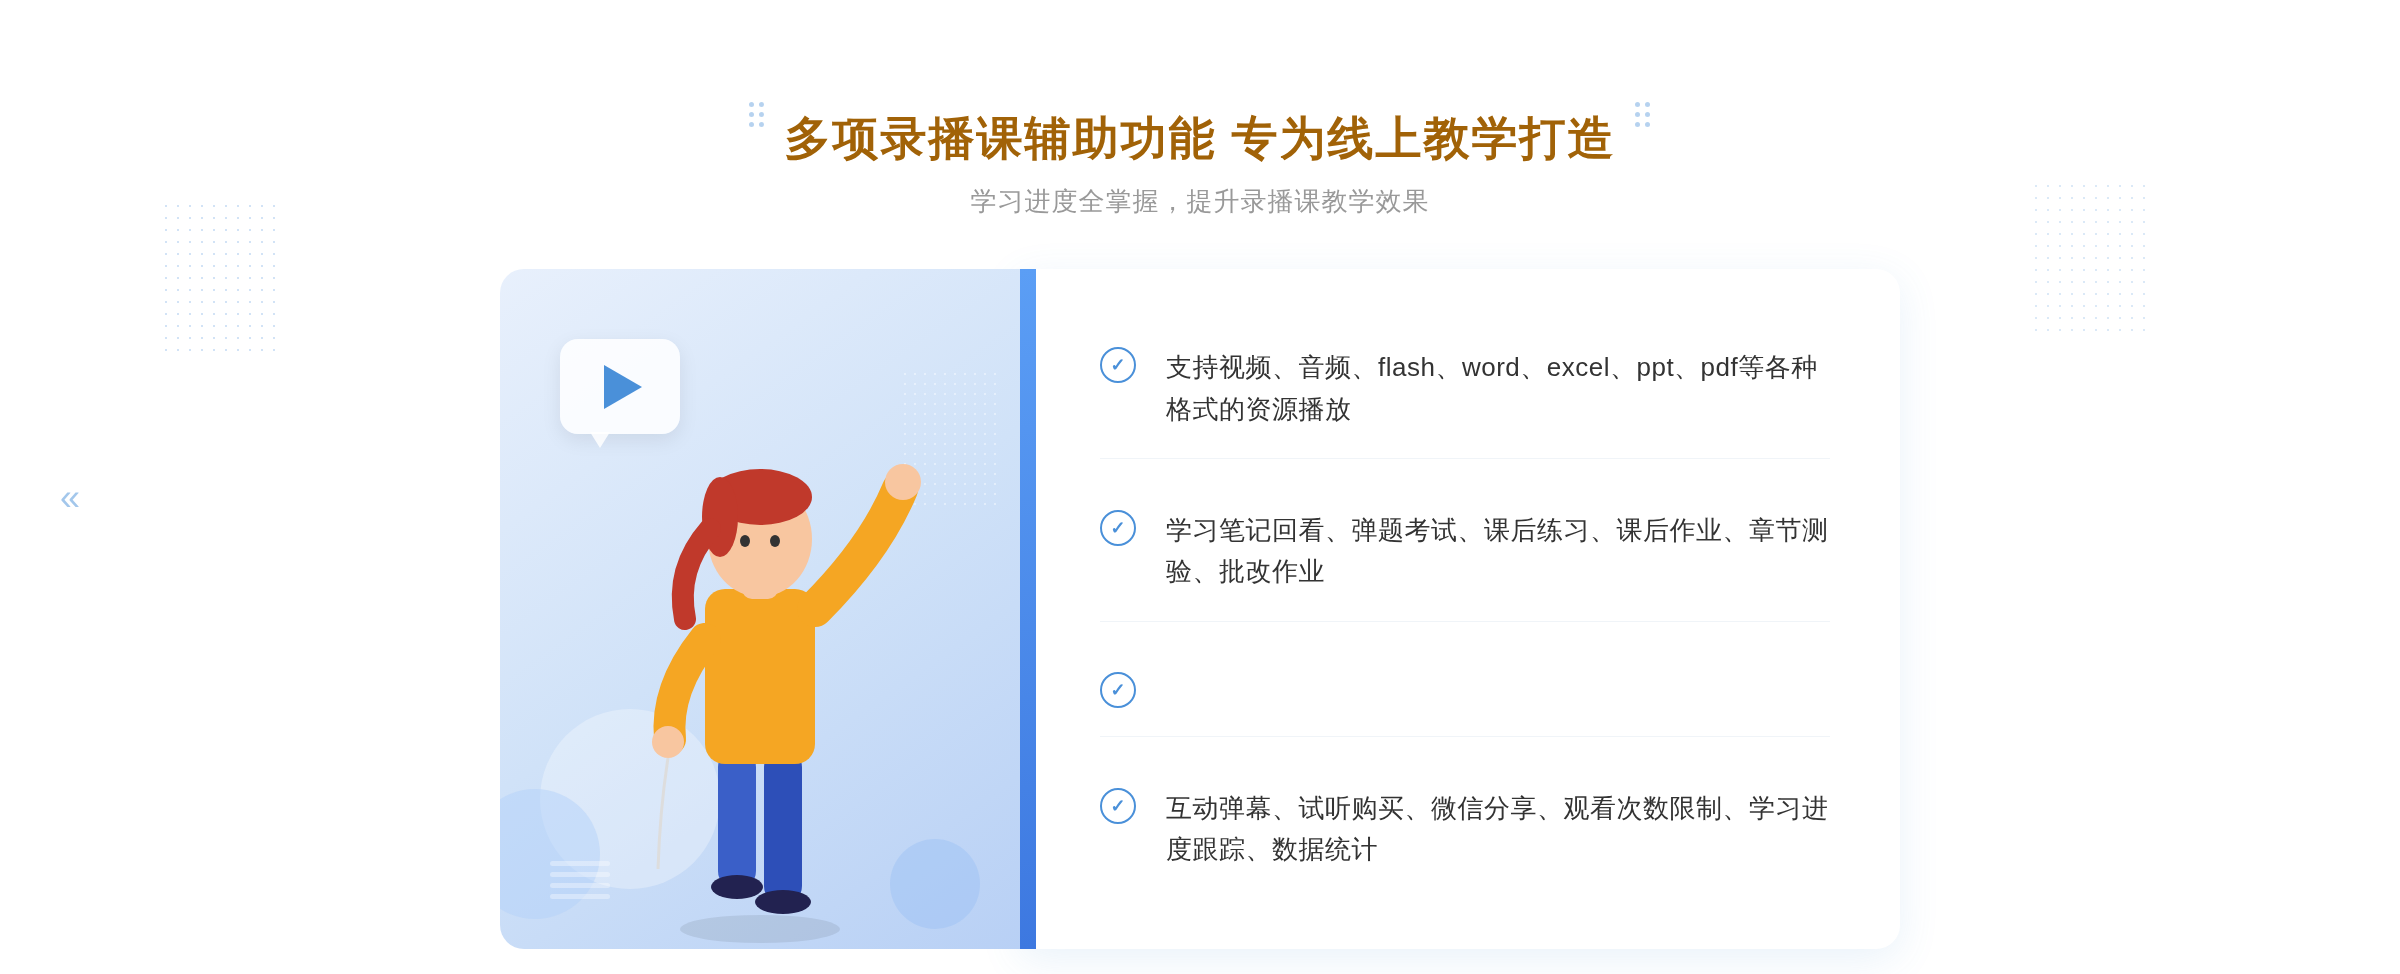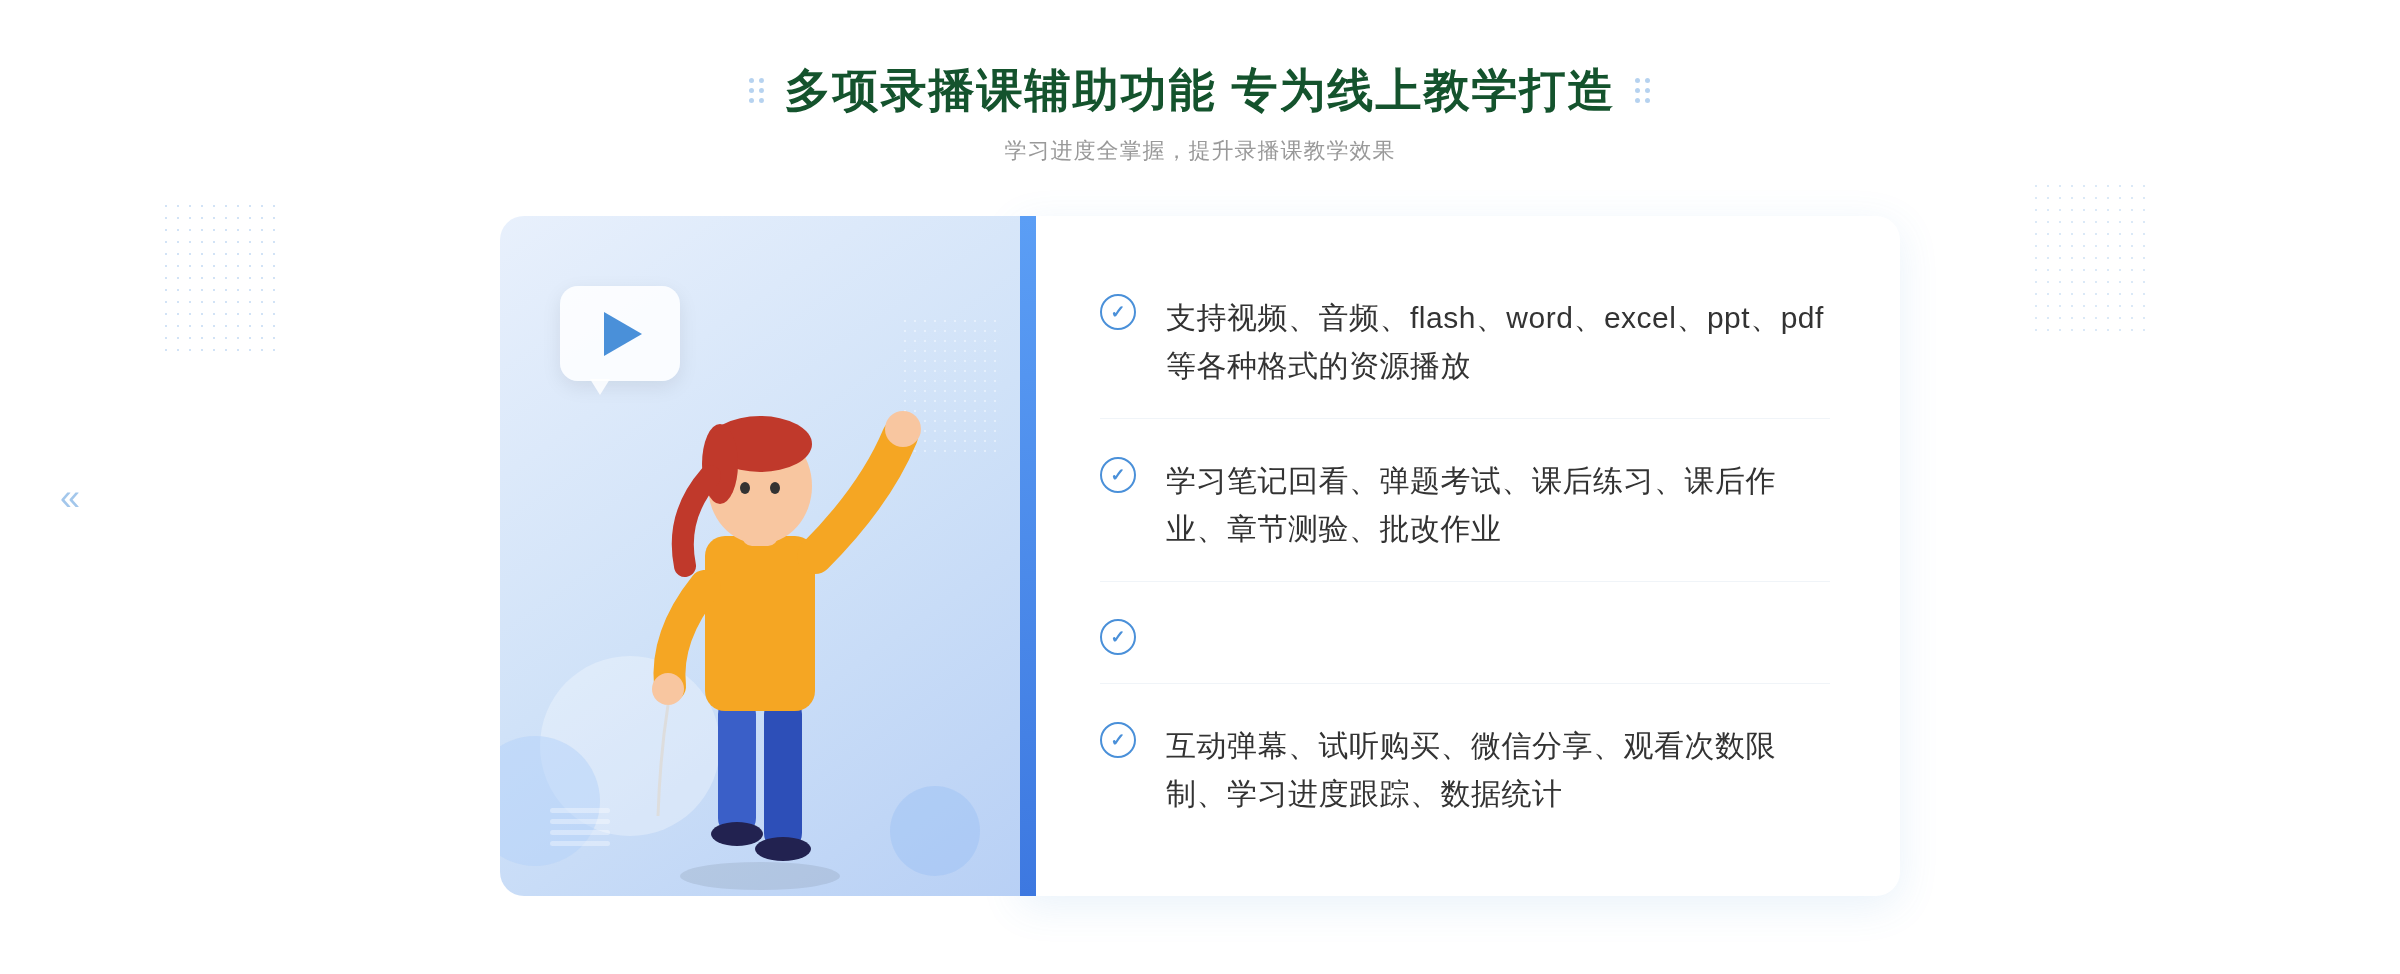--- a/index.html
+++ b/index.html
@@ -83,26 +83,27 @@
     .decorator-dot {
       width: 5px;
       height: 5px;
       border-radius: 50%;
       background: #4a90d9;
     }
 
     .main-title {
       font-size: 46px;
       font-weight: 700;
-      color: #14532d;
+      color: #a16207;
       letter-spacing: 2px;
+      margin-top: 48px;
     }
 
     .subtitle {
-      font-size: 22px;
+      font-size: 26px;
       color: #999;
       margin-top: 14px;
       letter-spacing: 1px;
     }
 
     
     .content-area {
       display: flex;
       width: 1400px;
       align-items: stretch;
@@ -238,21 +239,21 @@
       flex-shrink: 0;
     }
     .check-mark {
       color: #4a90d9;
       font-size: 18px;
       font-weight: bold;
       line-height: 1;
     }
 
     .feature-text {
-      font-size: 30px;
+      font-size: 26px;
       color: #333;
       line-height: 1.6;
       letter-spacing: 0.5px;
     }
 
     
     .accent-bar {
       position: absolute;
       left: 520px;
       top: 0;

